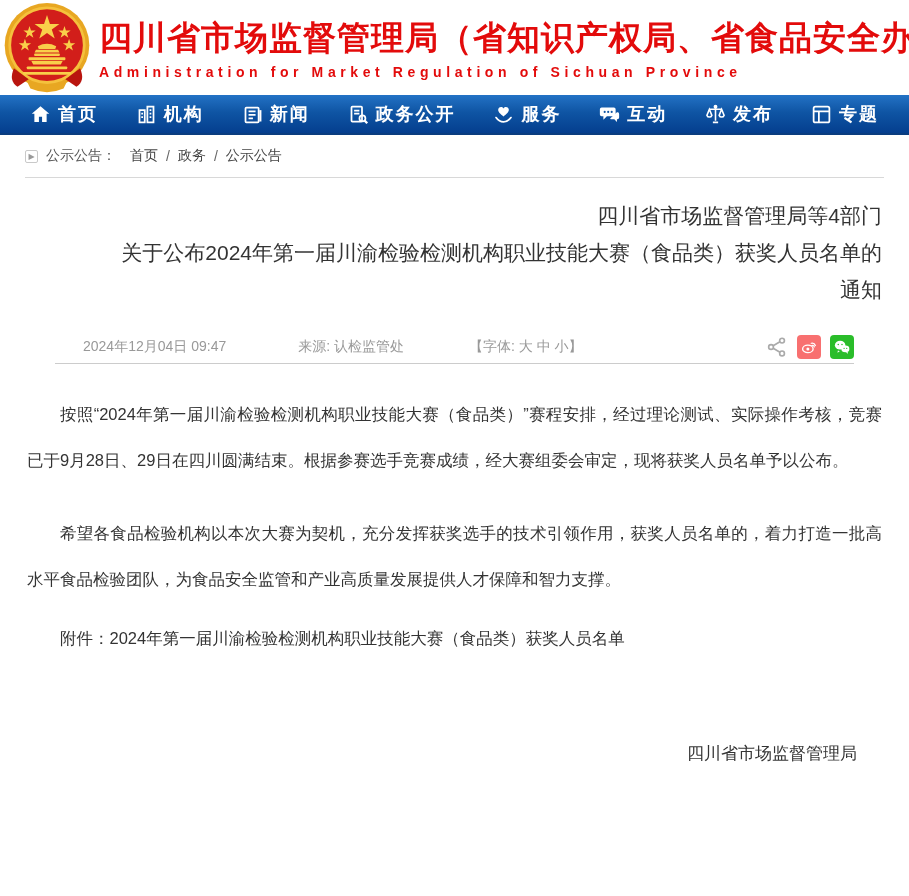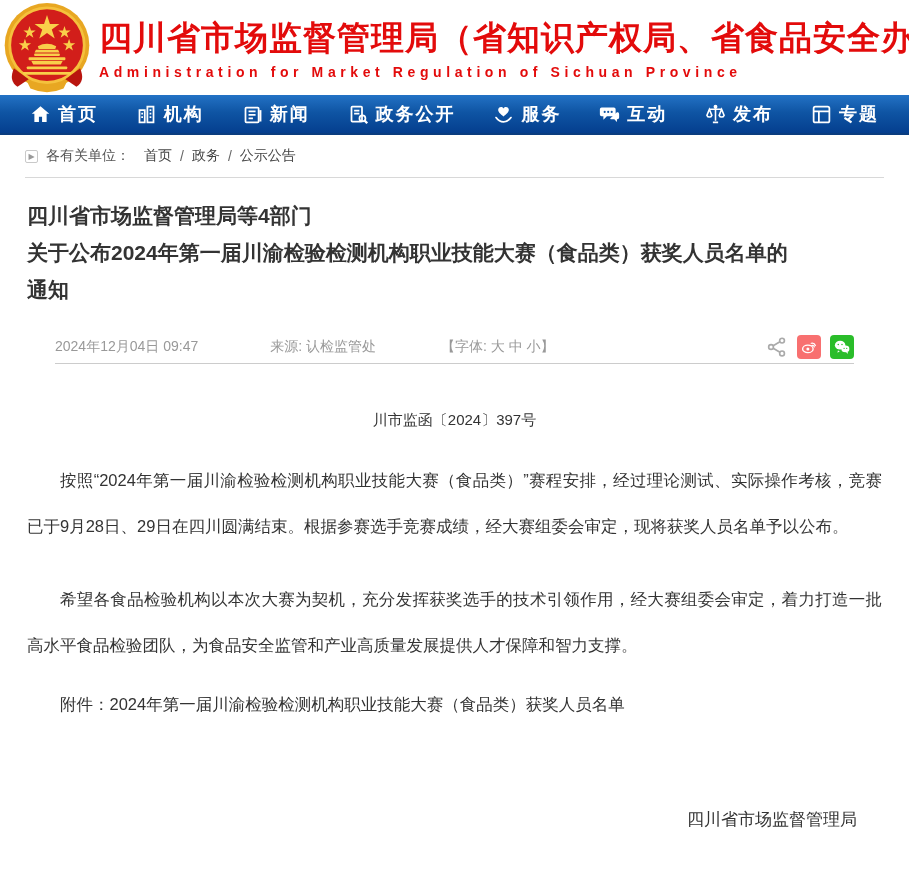--- a/index.html
+++ b/index.html
@@ -25,24 +25,24 @@
   .breadcrumb-row { height:43px; display:flex; align-items:center; margin:0 25px; border-bottom:1px solid #d8d8d8;
     color:#555; font-size:14px; }
   .crumb-icon { width:13px; height:13px; border:1px solid #c9c9c9; border-radius:2px; display:inline-flex;
     align-items:center; justify-content:center; color:#9a9a9a; font-size:8px; margin-right:8px; }
   .crumb-label { margin-right:14px; }
   .crumb-link { color:#444; text-decoration:none; cursor:pointer; }
   .crumb-sep { margin:0 8px; color:#666; }
 
   
   .article { padding:0 27px; }
-  .article-title { text-align:left; margin-top:19px; color:#333; font-size:21px; font-weight:bold; line-height:37px; }
+  .article-title { text-align:right; margin-top:19px; color:#333; font-size:21px; font-weight:normal; line-height:37px; }
   .meta-row { margin:22px 28px 0 28px; height:34px; display:flex; align-items:center;
     border-bottom:1px solid #cccccc; color:#999; font-size:14px; }
-  .meta-date { margin-right:72px; }
+  .meta-date { margin-right:72px;margin-left:28px; }
   .meta-source { margin-right:65px;text-align:center; }
   .meta-share { margin-left:auto; display:flex; align-items:center; gap:9px; }
   .share-badge { width:24px; height:24px; border-radius:4px; display:inline-flex; align-items:center; justify-content:center; cursor:pointer; }
   .share-plain { width:22px; height:22px; display:inline-flex; cursor:pointer; }
 
   .doc-number { text-align:center; margin-top:47px; color:#333; font-size:15px; }
   .salutation { margin-top:38px; color:#333; font-size:16.5px; }
   .body-para { margin-top:27px; color:#333; font-size:16.5px; line-height:46px; text-indent:2em; text-align:justify; }
   .attachment { margin-top:26px; color:#333; font-size:16.5px; text-indent:2em; }
 
@@ -159,21 +159,21 @@
           <rect x="3" y="3" width="18" height="18" rx="2"></rect>
           <path d="M3 8.5 h18 M9 8.5 V21"></path>
         </svg>
     </span>
     <span class="nav-label">专题</span>
   </a>
 </nav>
 
 <div class="breadcrumb-row">
   <span class="crumb-icon">▶</span>
-  <span class="crumb-label">各有关单位：</span>
+  <span class="crumb-label">公示公告：</span>
   <a class="crumb-link">首页</a>
   <span class="crumb-sep">/</span>
   <a class="crumb-link">政务</a>
   <span class="crumb-sep">/</span>
   <a class="crumb-link">公示公告</a>
 </div>
 
 <main class="article">
   <h1 class="article-title">
     <span>四川省市场监督管理局等4部门</span><br>
@@ -209,25 +209,24 @@
             <circle cx="12" cy="8.5" r="1" fill="#2abd2a"></circle>
             <ellipse cx="16.5" cy="14.5" rx="5.3" ry="4.4" fill="#fff"></ellipse>
             <path d="M19.5 18.2 20 21 17.3 19.2Z" fill="#fff"></path>
             <circle cx="14.8" cy="13.8" r=".9" fill="#2abd2a"></circle>
             <circle cx="18.3" cy="13.8" r=".9" fill="#2abd2a"></circle>
           </svg>
       </span>
     </span>
   </div>
 
-  <div class="doc-number">川市监函〔2024〕397号</div>
 
 
   <p class="body-para">按照“2024年第一届川渝检验检测机构职业技能大赛（食品类）”赛程安排，经过理论测试、实际操作考核，竞赛已于9月28日、29日在四川圆满结束。根据参赛选手竞赛成绩，经大赛组委会审定，现将获奖人员名单予以公布。</p>
-  <p class="body-para">希望各食品检验机构以本次大赛为契机，充分发挥获奖选手的技术引领作用，经大赛组委会审定，着力打造一批高水平食品检验团队，为食品安全监管和产业高质量发展提供人才保障和智力支撑。</p>
+  <p class="body-para">希望各食品检验机构以本次大赛为契机，充分发挥获奖选手的技术引领作用，获奖人员名单的，着力打造一批高水平食品检验团队，为食品安全监管和产业高质量发展提供人才保障和智力支撑。</p>
 
   <p class="attachment">附件：2024年第一届川渝检验检测机构职业技能大赛（食品类）获奖人员名单</p>
 
   <div class="sig-row sig-row-1">
     <span>四川省市场监督管理局</span>
   </div>
 
 </main>
 
 </body></html>

